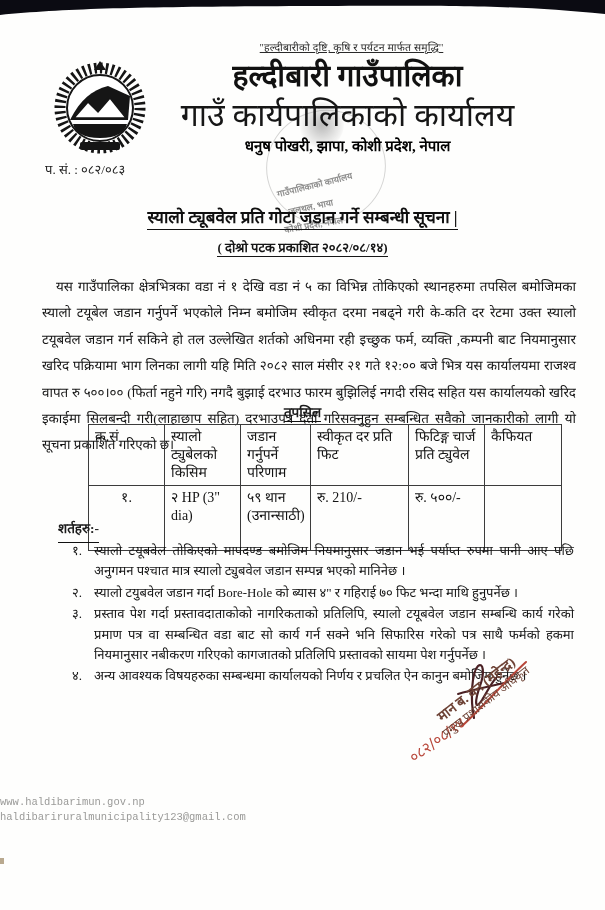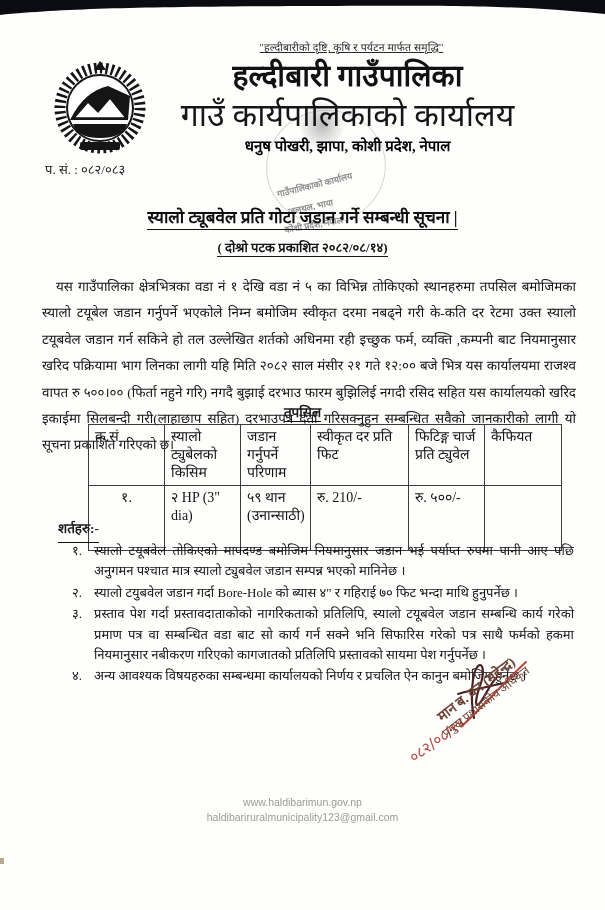--- a/index.html
+++ b/index.html
@@ -90,22 +90,22 @@
   }
   .sig-stamp{
     position:absolute;top:72px;left:18px;width:160px;
     transform:rotate(-38deg);transform-origin:left top;
     color:#6e4336;text-align:center;white-space:nowrap;
   }
   .sig-name{font-size:14px;font-weight:bold;line-height:17px;}
   .sig-desg{font-size:11.5px;line-height:15px;}
   
   .footer{
-    position:absolute;top:795px;left:0;width:100%;text-align:center;
-    font-family:Liberation Sans, sans-serif;color:#9a9a98;
+    position:absolute;top:795px;left:0;width:100%;
+    font-family:Liberation Mono, monospace;color:#9a9a98;
   }
   .footer .site{font-size:10.5px;line-height:15px;}
   .footer .mail{font-size:10.5px;line-height:15px;}
   .speck{position:absolute;left:0;top:858px;width:4px;height:6px;background:#b9a98f;}
 </style>
 </head>
 <body>
 
 <div class="page">
 

